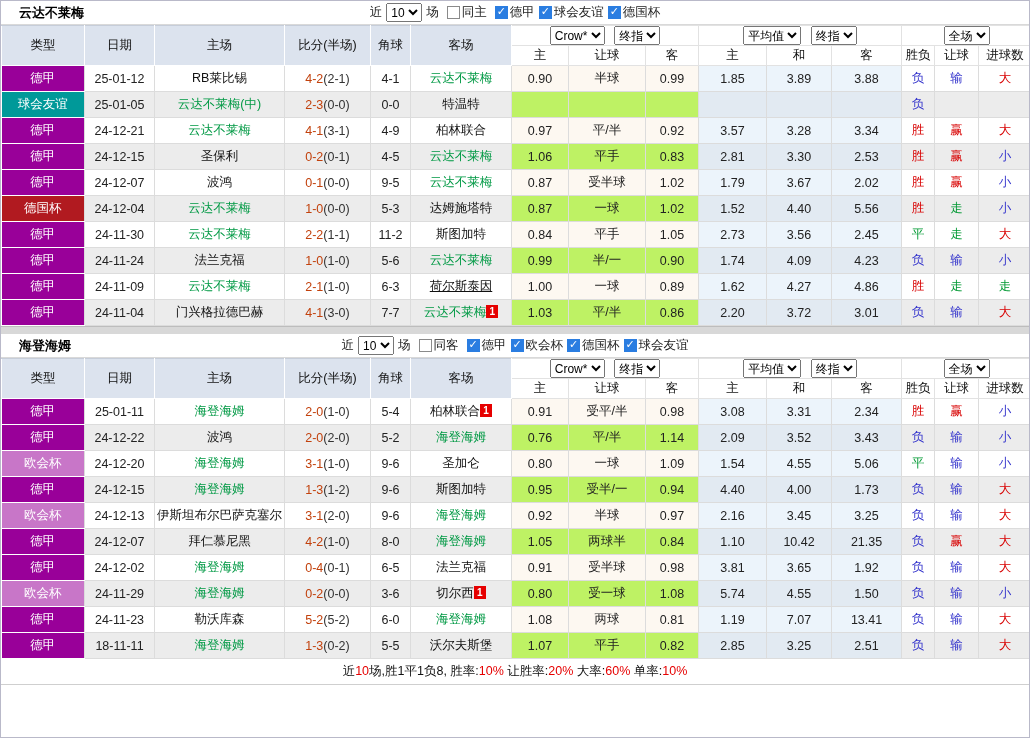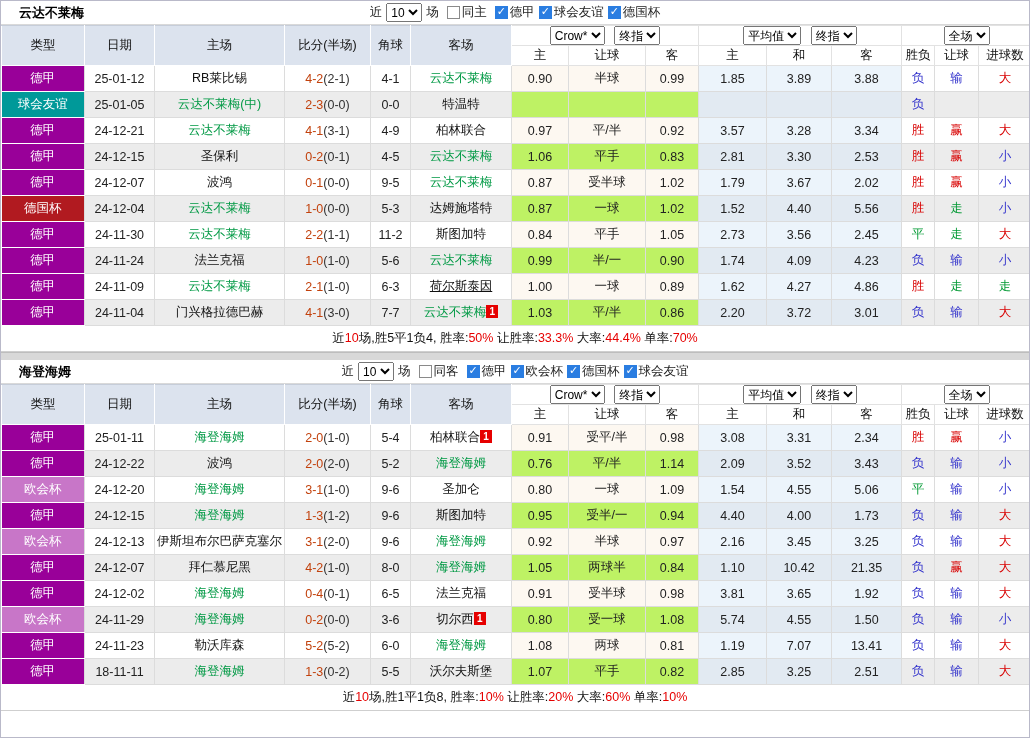--- a/index.html
+++ b/index.html
@@ -298,23 +298,20 @@
             <td class="hc">0.86</td>
             <td class="avg">2.20</td>
             <td class="avg">3.72</td>
             <td class="avg">3.01</td>
             <td class="res" style="color: rgb(51, 51, 204);">负</td>
             <td class="res" style="color: rgb(51, 51, 204);">输</td>
             <td class="res" style="color: rgb(216, 0, 0);">大</td>
           </tr>
         </tbody>
     </table>
-    <div class="summary">
-        <span><span>近</span><span class="red">10</span><span>场,胜5平1负4, 胜率:</span><span class="red">50%</span><span> 让胜率:</span><span class="red">33.3%</span><span> 大率:</span><span class="red">44.4%</span><span> 单率:</span><span class="red">70%</span></span>
-      </div>
   </div>
 
   <div class="separator"></div>
 
   <div>
     <div class="filterbar">
       <span class="team-name">海登海姆</span>
       <span class="filter-controls">
         <span>近</span>
         <select><option>10</option></select>

